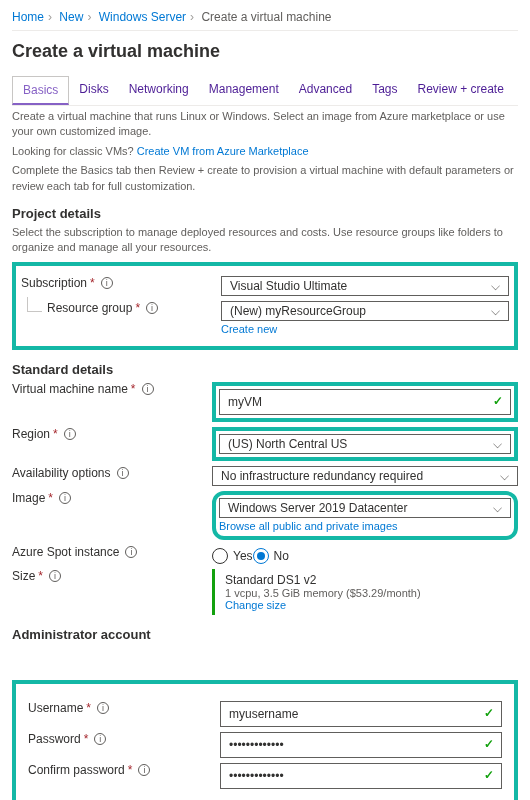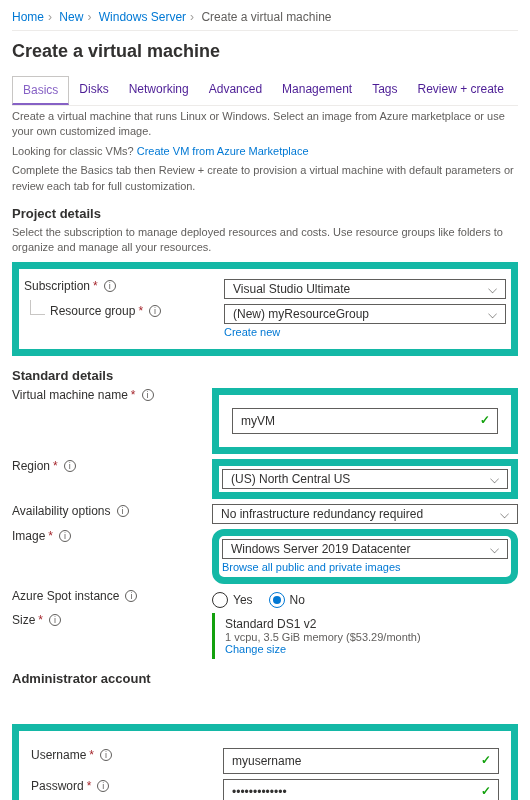--- a/index.html
+++ b/index.html
@@ -23,22 +23,22 @@
   .ctrl { flex:1; min-width:0; }
   .indent { padding-left:26px; position:relative;}
   .indent::before { content:""; position:absolute; left:6px; top:-4px; width:14px; height:14px; border-left:1px solid #c8c6c4; border-bottom:1px solid #c8c6c4;}
   .sel { display:flex; align-items:center; border:1px solid #605e5c; height:20px; padding:0 8px; background:#fff; cursor:pointer; font-size:12px; color:#323130; position:relative;}
   .sel .val { flex:1; white-space:nowrap; overflow:hidden; text-overflow:ellipsis;}
   .sel .chev { font-size:12px; color:#605e5c;}
   .inp { width:100%; height:26px; border:1px solid #605e5c; padding:0 8px; font-size:12px; color:#323130;}
   .inp-wrap { position:relative;}
   .inp-wrap.ok::after { content:"✓"; position:absolute; right:8px; top:5px; color:#13a10e; font-weight:bold;}
   .sublink { font-size:11px; color:#0078d4; margin-top:2px; display:inline-block; cursor:pointer;}
-  .box-red { border:7px solid #14b8a6; padding:5px; }
-  .radio-row { display:flex; align-items:center; gap:16px; padding-top:3px;}
+  .box-red { border:4px solid #14b8a6; padding:5px; }
+  .radio-row { display:flex; align-items:center; padding-top:3px;}
   .radio { display:flex; align-items:center; gap:5px; cursor:pointer;}
   .r-outer { width:16px; height:16px; border:1px solid #323130; border-radius:50%; display:flex; align-items:center; justify-content:center;}
   .radio.checked .r-outer{ border-color:#0078d4;}
   .radio.checked .r-inner { width:8px; height:8px; background:#0078d4; border-radius:50%;}
   .size-block { border-left:3px solid #13a10e; padding:4px 10px; font-size:11px;}
   .size-block .name{ font-weight:400; font-size:12px; color:#323130;}
   .size-block .det { color:#605e5c;}
 </style>
 </head>
 <body>
@@ -50,22 +50,22 @@
     <a>Windows Server</a><span class="sep">›</span>
     <span class="cur">Create a virtual machine</span>
   </div>
 
   <h1 class="title">Create a virtual machine</h1>
 
   <div class="tabs">
     <div class="tab active">Basics</div>
     <div class="tab">Disks</div>
     <div class="tab">Networking</div>
+    <div class="tab">Management</div>
     <div class="tab">Advanced</div>
-    <div class="tab">Management</div>
     <div class="tab">Tags</div>
     <div class="tab">Review + create</div>
   </div>
 
   <div class="desc">Create a virtual machine that runs Linux or Windows. Select an image from Azure marketplace or use your own customized image.</div>
   <div class="desc">
     <span>Looking for classic VMs? </span>
     <a class="link">Create VM from Azure Marketplace</a>
   </div>
   <div class="desc">Complete the Basics tab then Review + create to provision a virtual machine with default parameters or review each tab for full customization.</div>
@@ -104,21 +104,21 @@
   </div>
 
   <div class="section-h">Standard details</div>
 
   <div class="row">
     <div class="lbl">
       <span>Virtual machine name</span>
         <span class="req">*</span>
       <span class="info">i</span>
     </div>
-    <div class="ctrl box-red" style="padding:13px;">
+    <div class="ctrl box-red" style="padding:3px;">
       <div class="inp-wrap ok">
         <input class="inp" value="myVM" style="">
       </div>
     </div>
   </div>
 
   <div class="row">
     <div class="lbl">
       <span>Region</span>
         <span class="req">*</span>

